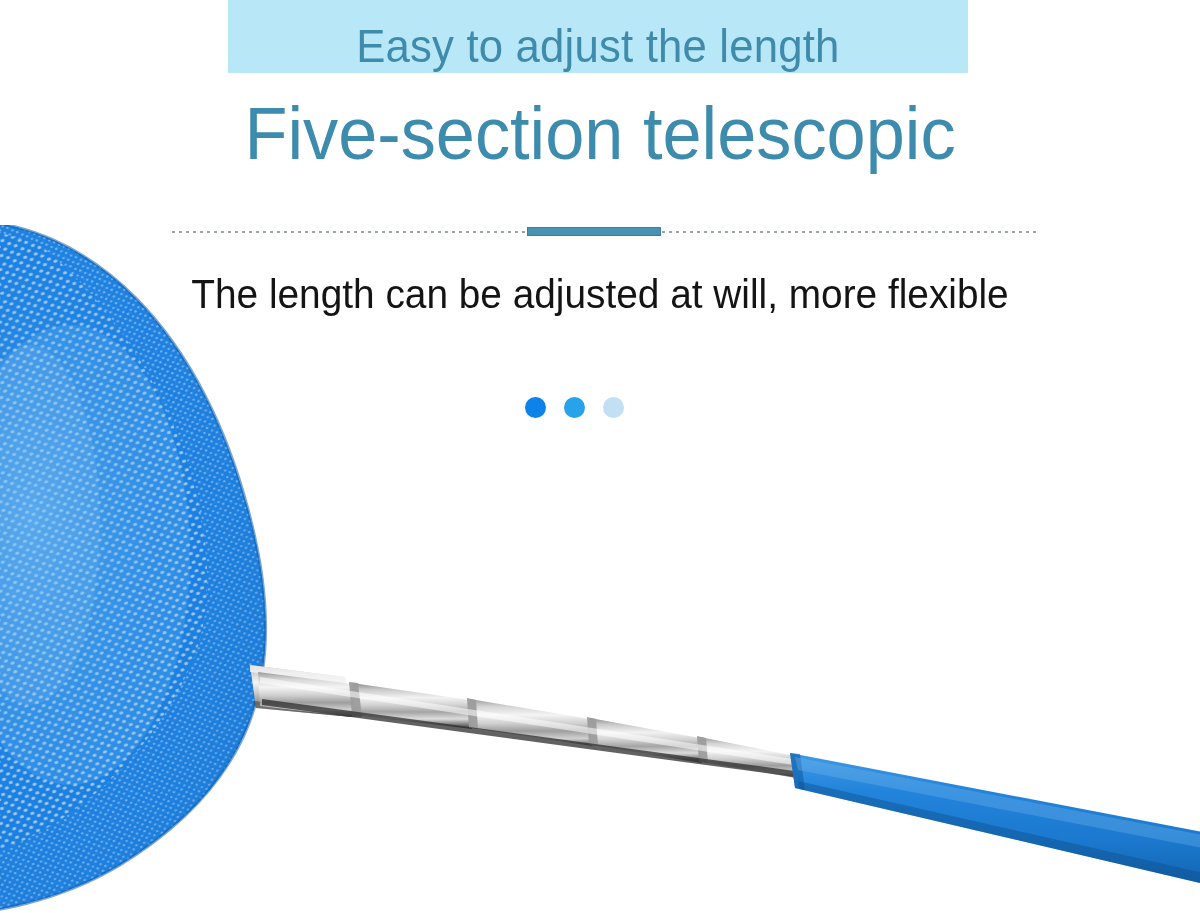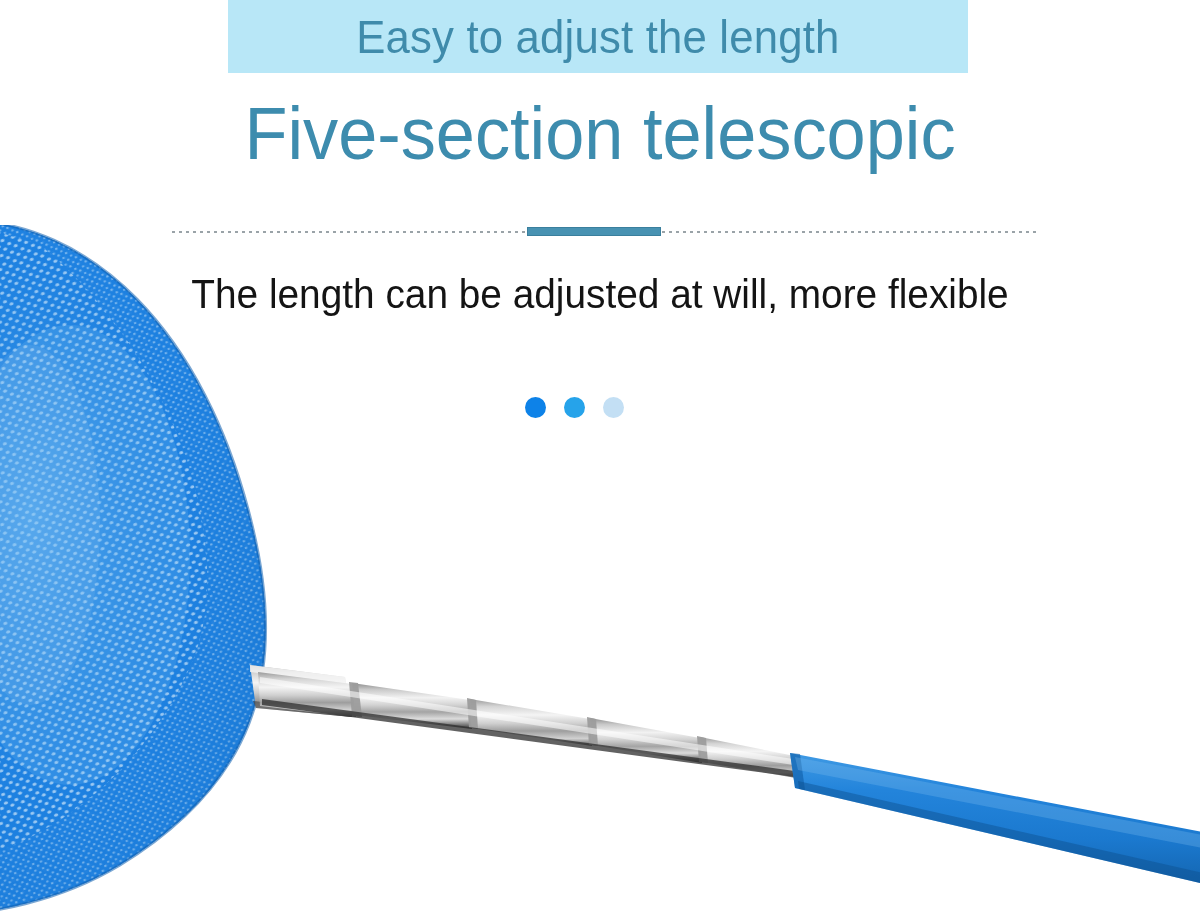--- a/index.html
+++ b/index.html
@@ -22,21 +22,21 @@
 
   
   .eyebrow-banner {
     position: absolute;
     left: 228px;
     top: 0px;
     width: 740px;
     height: 73px;
     background: #b8e7f7;
     display: flex;
-    align-items: center;
+    align-items: flex-end;
     justify-content: center;
   }
   .eyebrow-text {
     font-family: "Liberation Sans Narrow", "Liberation Sans", sans-serif;
     font-size: 47px;
     font-weight: 400;
     color: #3f8bab;
     letter-spacing: 0.2px;
     white-space: nowrap;
     transform: scaleX(0.93);

